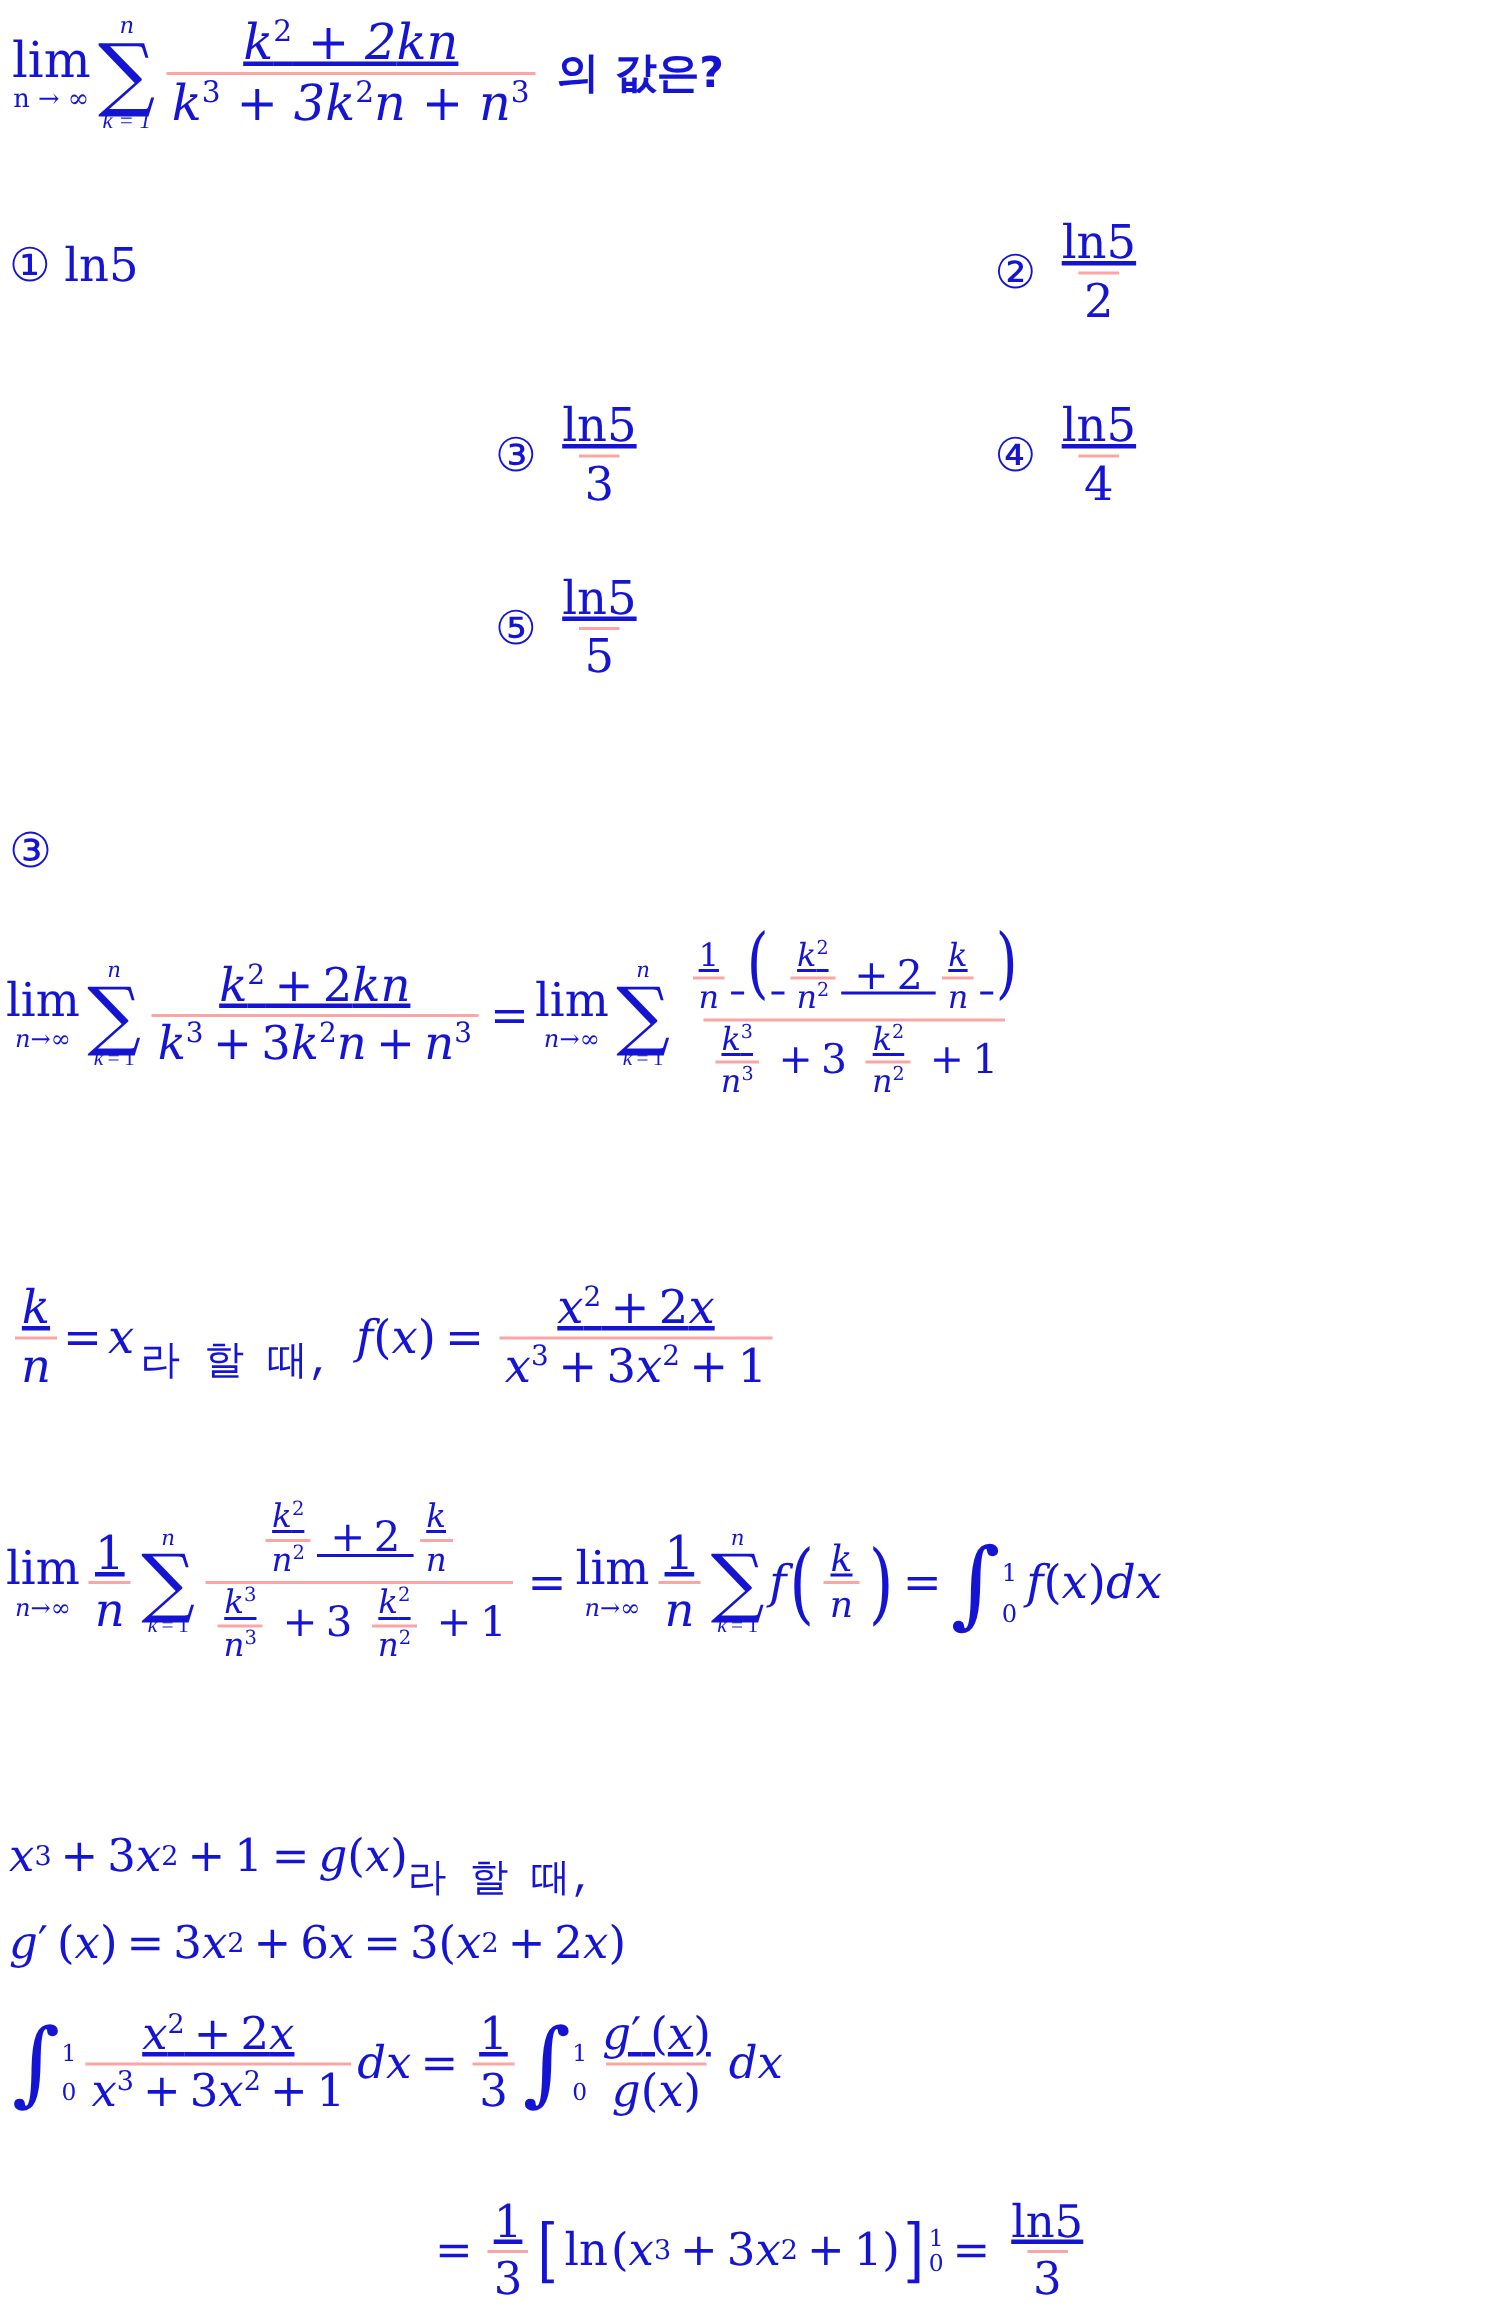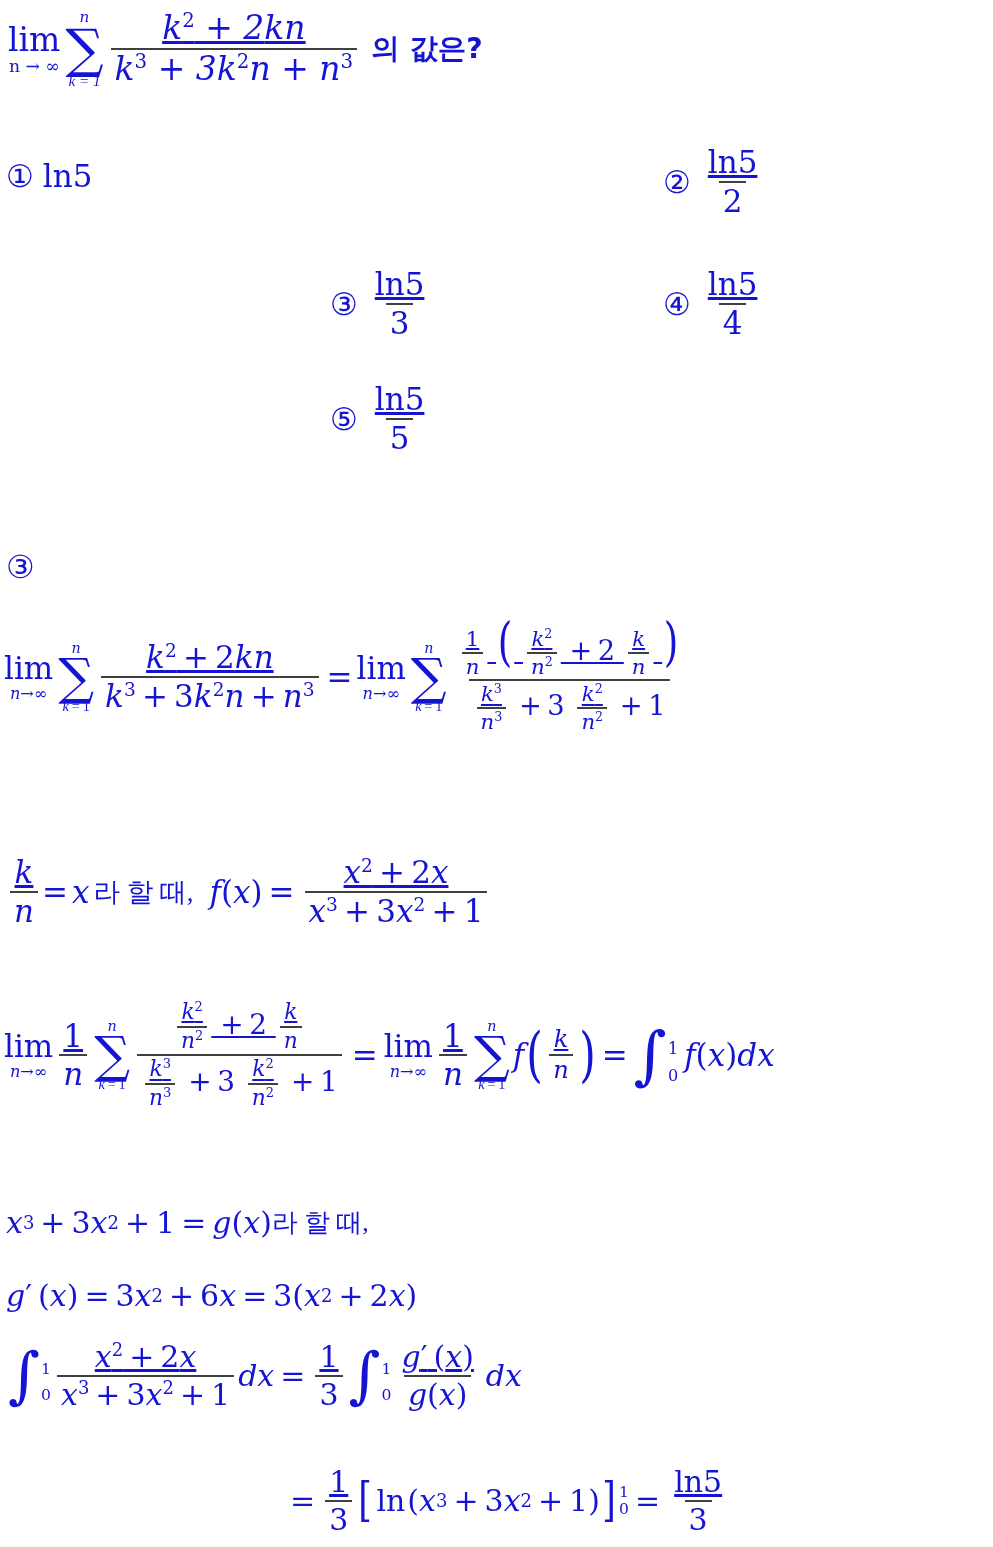--- a/index.html
+++ b/index.html
@@ -32,21 +32,21 @@
     align-items: center;
     vertical-align: middle;
     margin: 0 4px;
   }
   .frac > .num {
     padding: 0 4px 1px 4px;
     line-height: 1.12;
     text-decoration: underline;
   }
   .frac > .den {
-    border-top: 2px solid #404040;
+    border-top: 2px solid #fca5a5;
     padding: 1px 4px 0 4px;
     line-height: 1.12;
   }
   .frac.small > .num, .frac.small > .den { font-size: 0.78em; }
   sup.exn { font-size: 0.6em; vertical-align: super; font-style: normal; }
 
   
   .lim {
     display: inline-flex;
     flex-direction: column;
@@ -116,21 +116,21 @@
     vertical-align: middle;
     height: 2.1em;
     justify-content: space-between;
   }
 
   
   .blk { position: absolute; }
 
   #question { left: 8px; top: 10px; font-size: 33px; }
   .kor { font-family: "DejaVu Sans", sans-serif; font-weight: bold; font-style: normal; font-size: 0.86em; }
-  .korr { font-family: Liberation Serif, serif; font-style: normal; font-size: 0.86em; }
+  .korr { font-family: Liberation Mono, monospace; font-style: normal; font-size: 0.86em; margin-top: 29px; }
 
   .choice { font-size: 31px; }
   .circnum { font-style: normal; font-size: 1.0em; margin-right: 9px; }
 
   #c1 { left: 6px;  top: 158px; }
   #c2 { left: 663px; top: 145px; }
   #c3 { left: 330px; top: 267px; }
   #c4 { left: 663px; top: 267px; }
   #c5 { left: 330px; top: 382px; }
 

